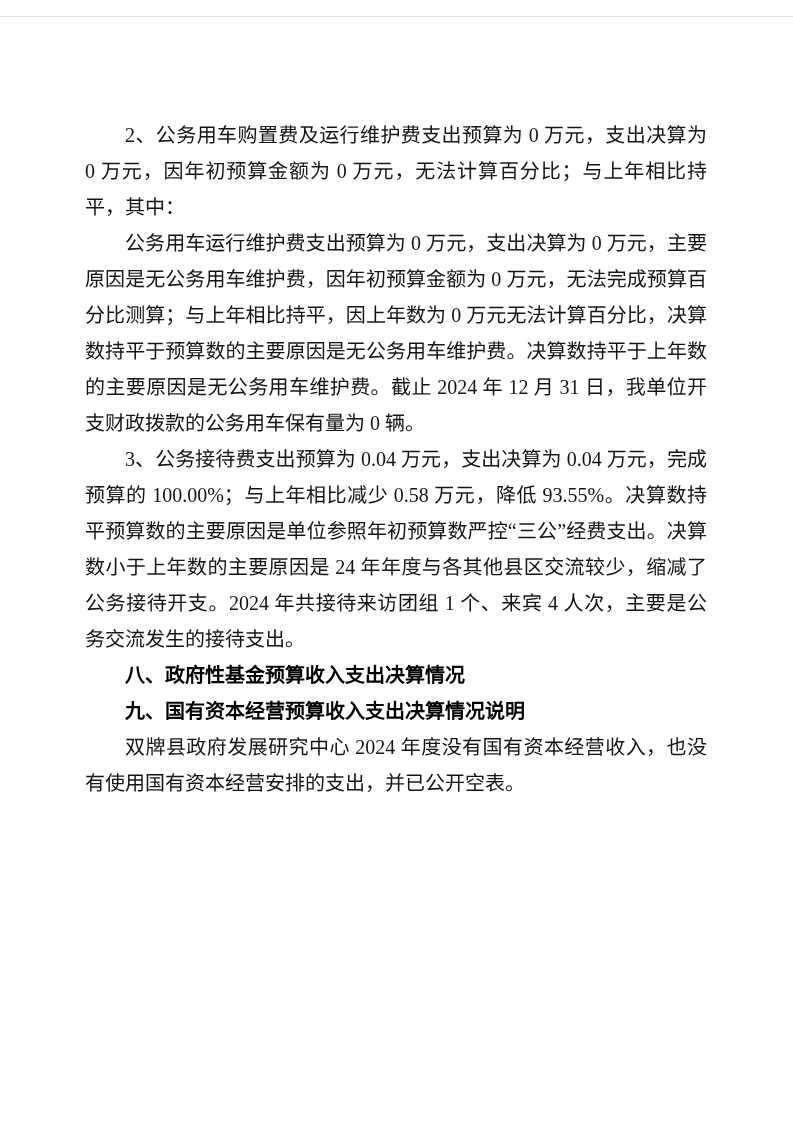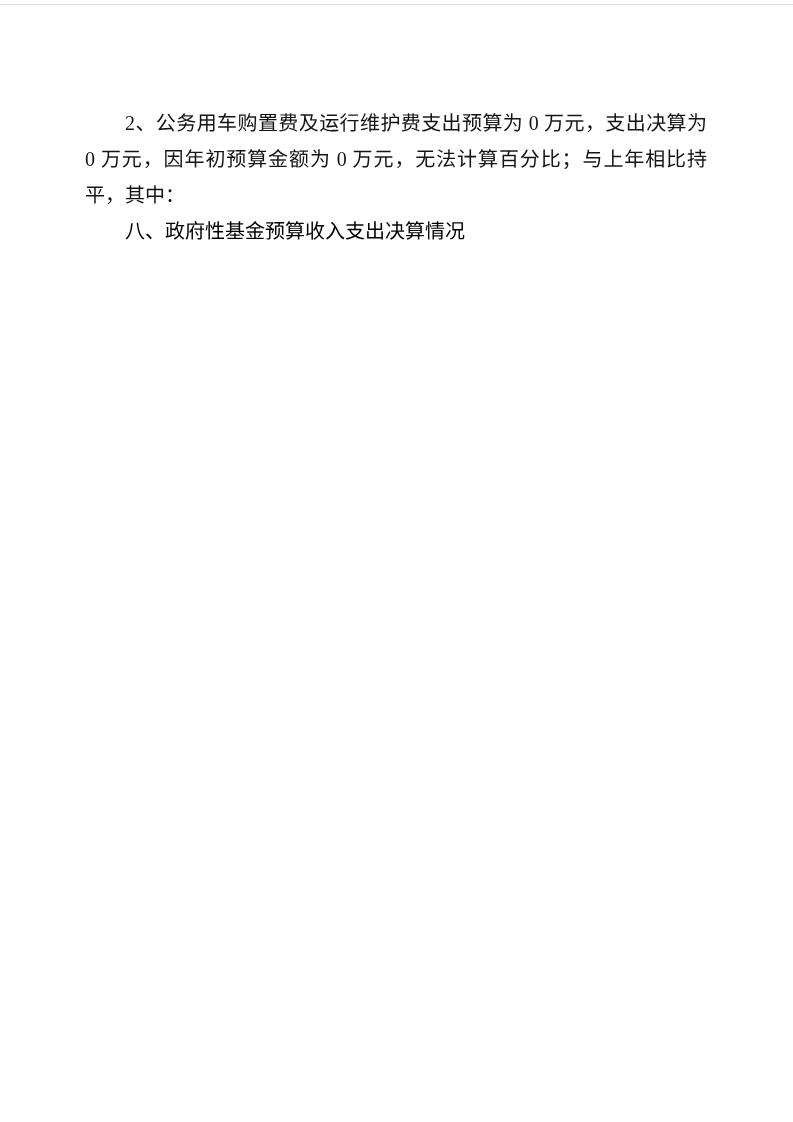--- a/index.html
+++ b/index.html
@@ -4,21 +4,21 @@
 <style>
   html, body {
     margin: 0;
     padding: 0;
     background: #ffffff;
   }
   .page {
     position: relative;
     width: 793px;
     height: 1020px;
-    margin: 4px auto;
+    margin: 16px auto;
     background: #ffffff;
     border-top: 1px solid #e0e0e0;
     box-sizing: border-box;
     overflow: hidden;
   }
   .content {
     position: absolute;
     top: 100px;
     left: 85px;
     width: 622px;
@@ -32,27 +32,31 @@
     text-align: justify;
     text-justify: inter-ideograph;
     text-indent: 2em;
     word-break: break-all;
     color: #141414;
   }
   .heading {
     margin: 0;
     font-family: "Liberation Sans", "DejaVu Sans", sans-serif;
     font-size: 20px;
-    font-weight: 400;
+    font-weight: 700;
     line-height: 36px;
     text-indent: 2em;
     color: #000000;
   }
 </style>
 </head>
 <body>
 
 <div class="page">
   <div class="content">
     <p class="para">2、公务用车购置费及运行维护费支出预算为 0 万元，支出决算为 0 万元，因年初预算金额为 0 万元，无法计算百分比；与上年相比持平，其中：</p>
+    <p class="para">公务用车运行维护费支出预算为 0 万元，支出决算为 0 万元，主要原因是无公务用车维护费，因年初预算金额为 0 万元，无法完成预算百分比测算；与上年相比持平，因上年数为 0 万元无法计算百分比，决算数持平于预算数的主要原因是无公务用车维护费。决算数持平于上年数的主要原因是无公务用车维护费。截止 2024 年 12 月 31 日，我单位开支财政拨款的公务用车保有量为 0 辆。</p>
+    <p class="para">3、公务接待费支出预算为 0.04 万元，支出决算为 0.04 万元，完成预算的 100.00%；与上年相比减少 0.58 万元，降低 93.55%。决算数持平预算数的主要原因是单位参照年初预算数严控“三公”经费支出。决算数小于上年数的主要原因是 24 年年度与各其他县区交流较少，缩减了公务接待开支。2024 年共接待来访团组 1 个、来宾 4 人次，主要是公务交流发生的接待支出。</p>
     <h2 class="heading">八、政府性基金预算收入支出决算情况</h2>
+    <h2 class="heading">九、国有资本经营预算收入支出决算情况说明</h2>
+    <p class="para">双牌县政府发展研究中心 2024 年度没有国有资本经营收入，也没有使用国有资本经营安排的支出，并已公开空表。</p>
   </div>
 </div>
 
 </body></html>

